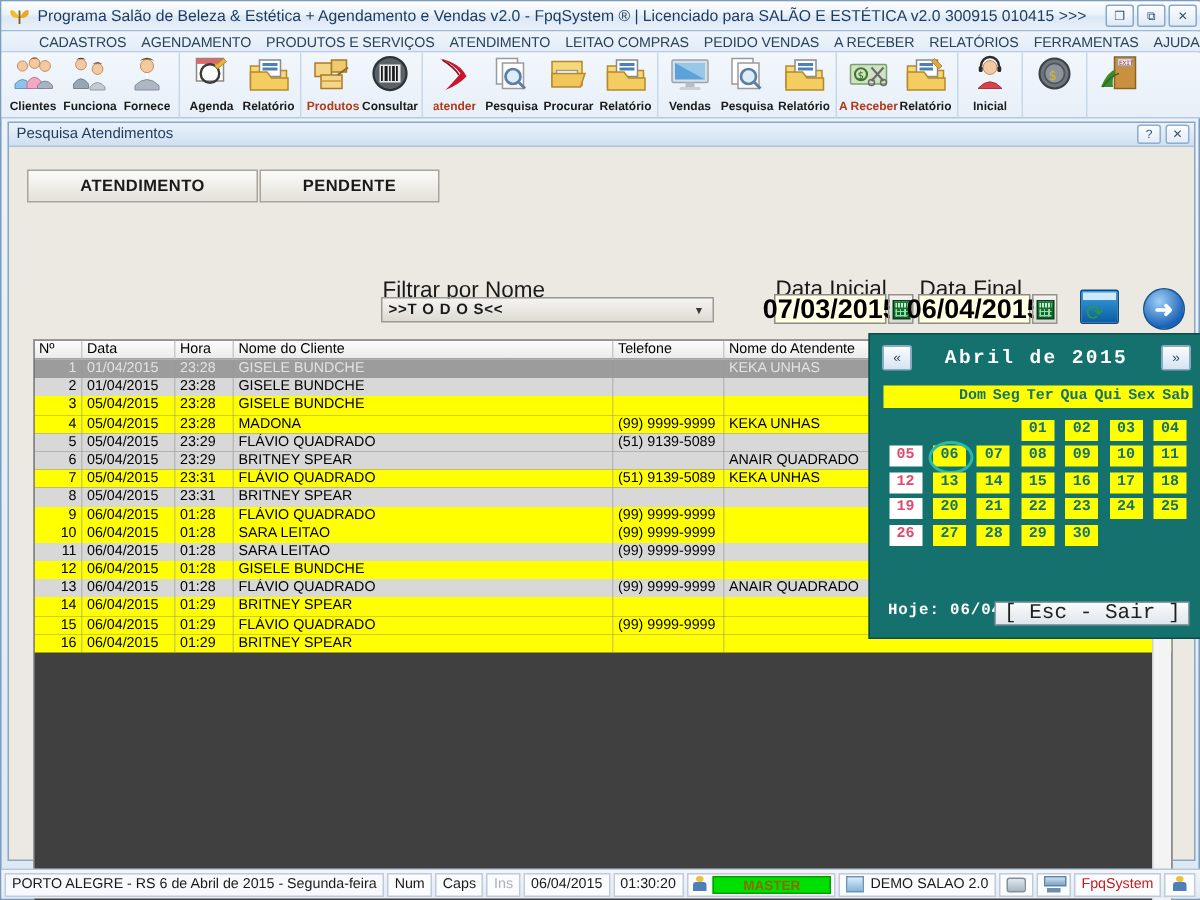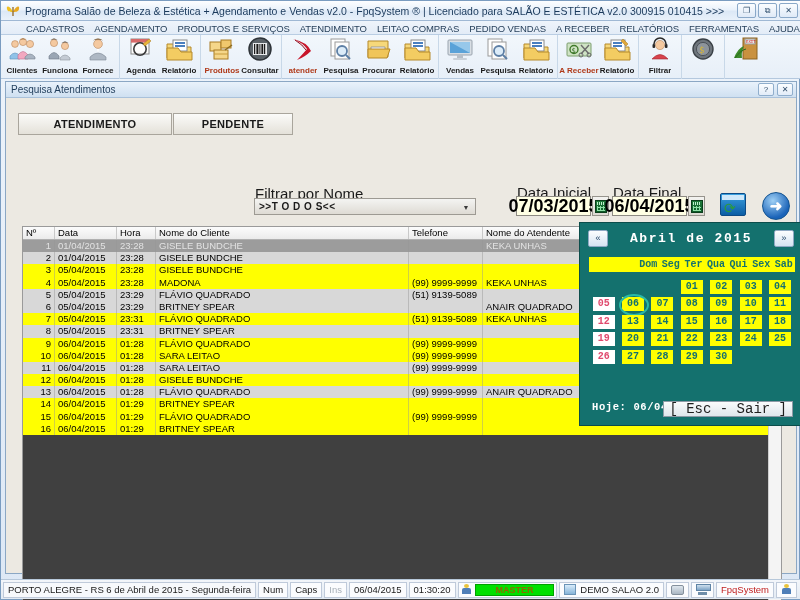--- a/index.html
+++ b/index.html
@@ -616,21 +616,21 @@
       <div class="tb-item">
         <span class="tb-ico">
           <svg width="28" height="27" viewBox="0 0 28 27">
             <circle cx="14" cy="9" r="4.6" fill="#f4c9a0" stroke="#b8875a" stroke-width=".6"></circle>
             <path d="M8 8 a6 6 0 0 1 12 0" fill="none" stroke="#2a2a2a" stroke-width="1.6"></path>
             <rect x="6.5" y="8" width="2.6" height="4" rx="1" fill="#2a2a2a"></rect>
             <rect x="18.9" y="8" width="2.6" height="4" rx="1" fill="#2a2a2a"></rect>
             <path d="M6 23 q8-9 16 0 z" fill="#d8424c" stroke="#a22a33" stroke-width=".6"></path>
           </svg>
         </span>
-        <span class="tb-lbl">Filtrar</span>
+        <span class="tb-lbl">Inicial</span>
       </div>
     </div>
 
     <div class="tb-group">
       <div class="tb-item">
         <span class="tb-ico">
           <svg width="28" height="27" viewBox="0 0 28 27">
             <circle cx="14" cy="13" r="10" fill="#6e757c" stroke="#3a4046" stroke-width="1.4"></circle>
             <circle cx="14" cy="13" r="6.6" fill="#8d949b" stroke="#4c5259"></circle>
             <text x="10" y="17" font-size="9" fill="#d8b634" font-family="monospace">$</text>

